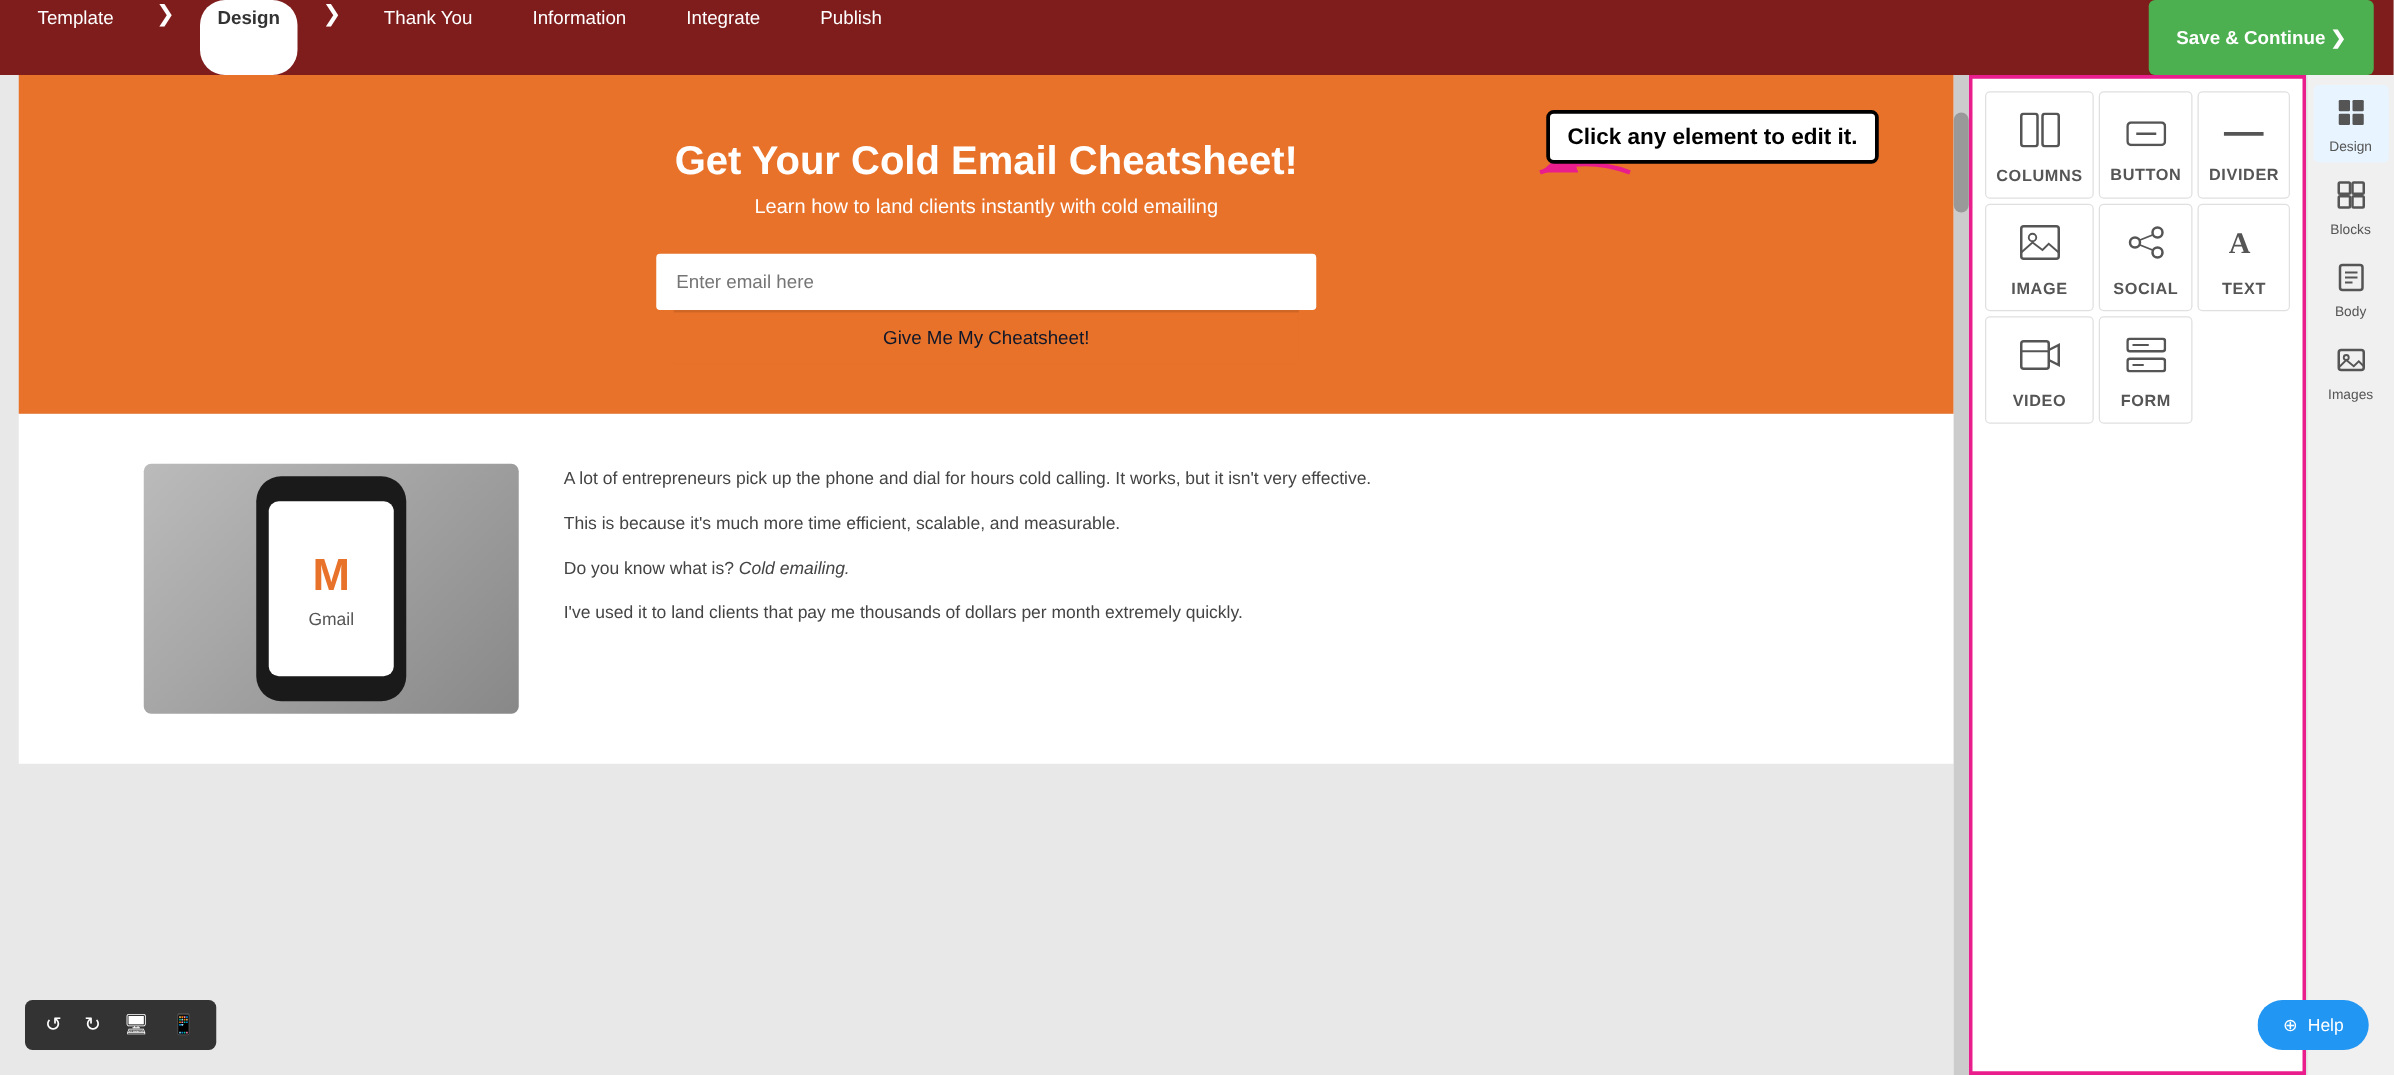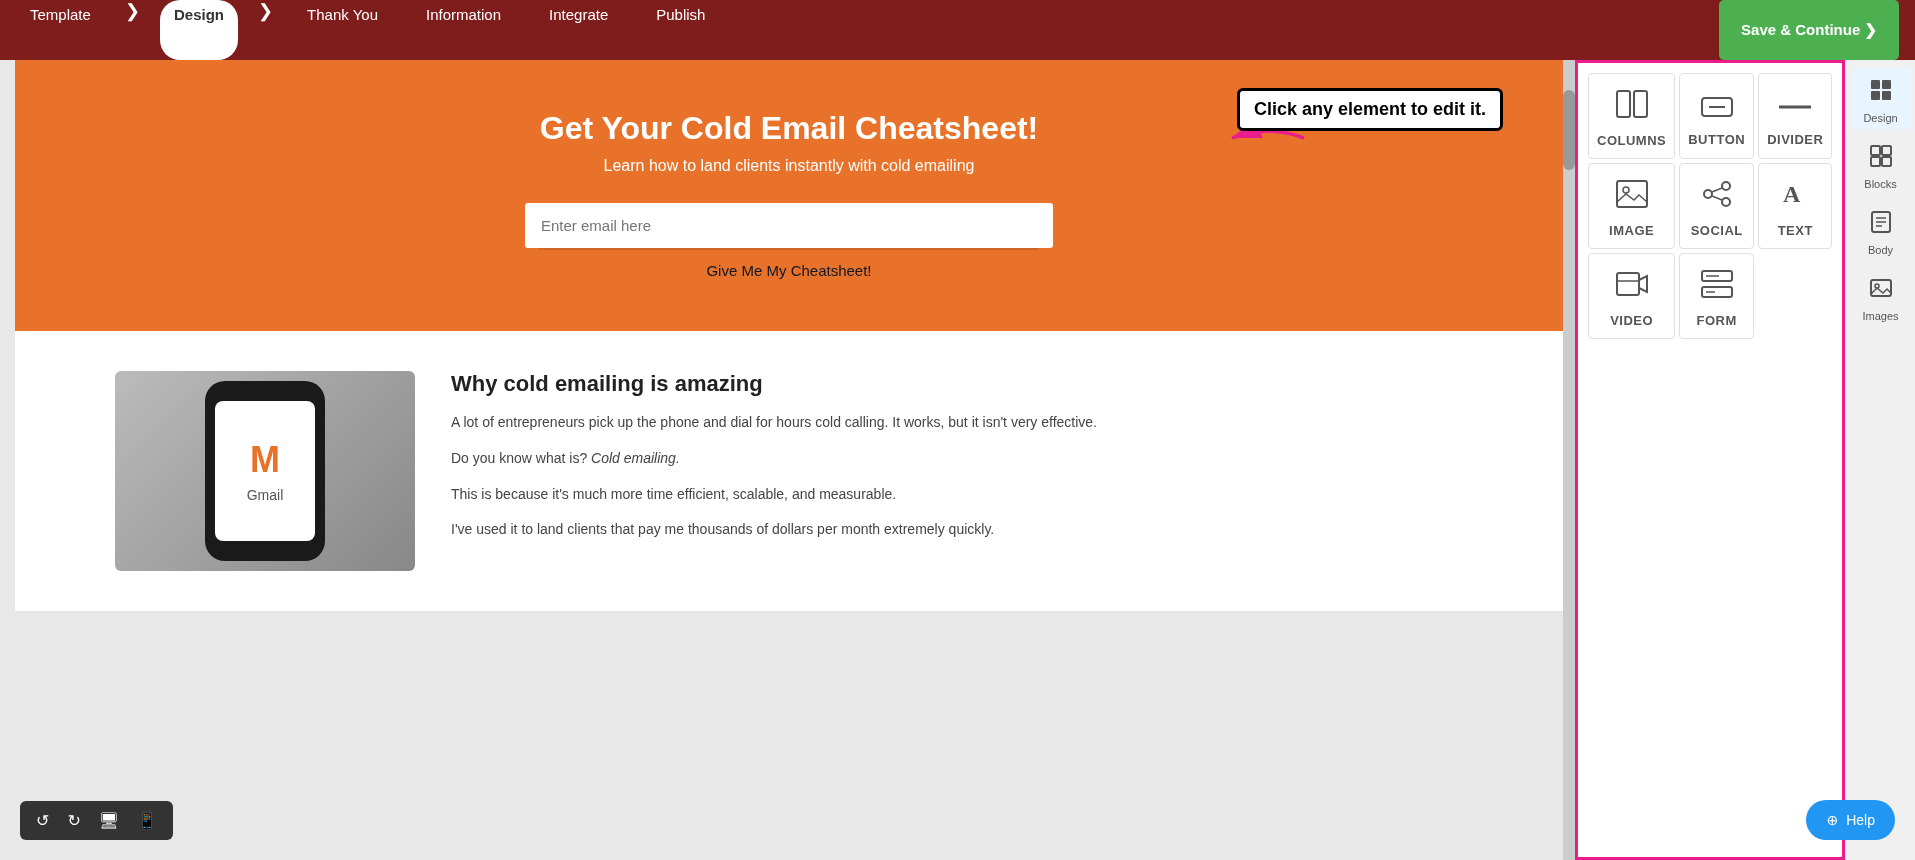--- a/index.html
+++ b/index.html
@@ -368,24 +368,23 @@
       <div class="content-section">
         <div class="content-image">
           <div class="phone-mock">
             <div class="phone-screen">
               <span class="gmail-m">M</span>
               <span class="gmail-text">Gmail</span>
             </div>
           </div>
         </div>
         <div class="content-text">
-          <h2 class="content-heading">Why cold emailing is amazing</h2>
           <p class="content-para">A lot of entrepreneurs pick up the phone and dial for hours cold calling. It works, but it isn't very effective.</p>
+          <p class="content-para">This is because it's much more time efficient, scalable, and measurable.</p>
           <p class="content-para">Do you know what is? <em>Cold emailing.</em></p>
-          <p class="content-para">This is because it's much more time efficient, scalable, and measurable.</p>
           <p class="content-para">I've used it to land clients that pay me thousands of dollars per month extremely quickly.</p>
         </div>
       </div>
 
     </div>
   </div>
 
   <div class="scrollbar">
     <div class="scrollbar-thumb"></div>
   </div>

